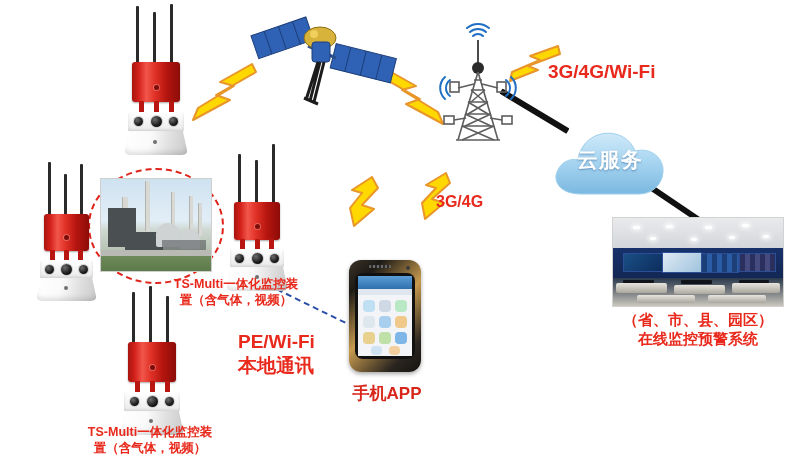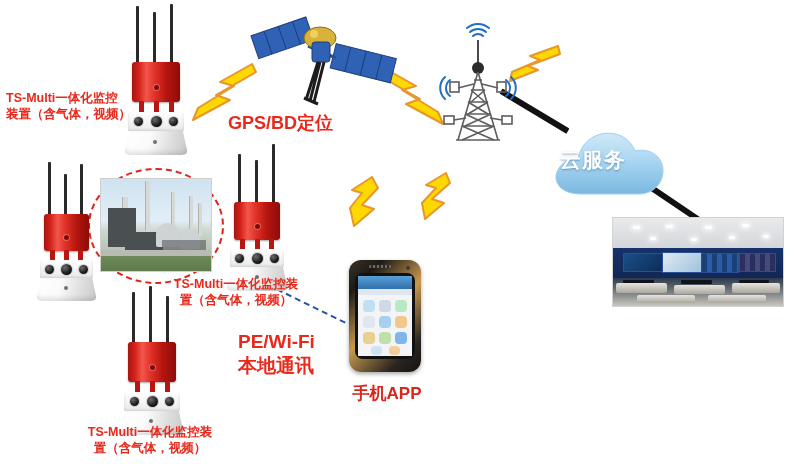--- a/index.html
+++ b/index.html
@@ -170,21 +170,21 @@
     <defs>
       <linearGradient id="cg" x1="0" y1="0" x2="0" y2="1">
         <stop offset="0%" stop-color="#cfe9f8"></stop>
         <stop offset="45%" stop-color="#a9d6f1"></stop>
         <stop offset="100%" stop-color="#7bb8e0"></stop>
       </linearGradient>
     </defs>
     <path d="M36 76 C14 76 6 62 14 50 C18 43 27 40 33 42 C35 24 52 12 70 16
              C80 18 87 25 90 33 C106 29 119 40 118 54 C117 68 106 76 94 76 Z" fill="url(#cg)" stroke="#9ed0ee" stroke-width="1"></path>
   </svg>
-  <div class="cloud-txt" style="left:560px;top:146px;width:100px;text-align:left;font-size:21px;">云服务</div>
+  <div class="cloud-txt" style="left:560px;top:146px;width:100px;text-align:center;font-size:21px;">云服务</div>
 
   <div class="dashcircle" style="left:88px;top:168px;width:132px;height:112px;"></div>
   <div class="photo" style="left:100px;top:178px;width:110px;height:92px;border:1px solid #cfcfcf;">
     <div class="refinery">
       <div class="rf-stack" style="left:40%;top:2%;width:5px;height:55%;"></div>
       <div class="rf-stack" style="left:64%;top:14%;width:4px;height:46%;"></div>
       <div class="rf-stack" style="left:80%;top:18%;width:4px;height:44%;"></div>
       <div class="rf-stack" style="left:88%;top:26%;width:4px;height:36%;"></div>
       <div class="rf-stack" style="left:19%;top:20%;width:6px;height:40%;"></div>
       <div class="rf-dark" style="left:6%;top:32%;width:26%;height:42%;"></div>
@@ -315,34 +315,35 @@
     <div class="dev-neck" style="left:61px;top:95px;width:5px;height:13px;"></div>
     <div class="dev-collar" style="left:20px;top:106px;width:56px;height:20px;"></div>
     <div class="dev-lens" style="left:26px;top:111px;width:9px;height:9px;"></div>
     <div class="dev-lens" style="left:43px;top:110px;width:11px;height:11px;"></div>
     <div class="dev-lens" style="left:61px;top:111px;width:9px;height:9px;"></div>
     <div class="dev-cone" style="left:16px;top:125px;width:64px;height:24px;
          clip-path:polygon(8% 0,92% 0,100% 100%,0% 100%);border-radius:0 0 6px 6px;"></div>
     <div class="dev-dot" style="left:45px;top:133px;"></div>
   </div>
 
-  <div class="lbl left" style="left:6px;top:90px;width:140px;font-size:12.5px;">TS-Multi一体化监控
-装置（含气体，视频）</div>
 
 
   <div class="lbl" style="left:160px;top:276px;width:152px;font-size:12.5px;">TS-Multi一体化监控装
 置（含气体，视频）</div>
 
   <div class="lbl" style="left:74px;top:424px;width:152px;font-size:12.5px;">TS-Multi一体化监控装
 置（含气体，视频）</div>
 
-  <div class="lbl" style="left:228px;top:112px;width:130px;font-size:18px;text-align:left;">GPS/BD定位</div>
-
-
-
+
+
+  <div class="lbl" style="left:436px;top:192px;width:80px;font-size:16px;text-align:left;">3G/4G</div>
+
+  <div class="lbl" style="left:548px;top:60px;width:140px;font-size:19px;text-align:left;">3G/4G/Wi-Fi</div>
 
   <div class="lbl" style="left:335px;top:383px;width:104px;font-size:17px;color:#d8261a;">手机APP</div>
 
   <div class="lbl" style="left:238px;top:330px;width:120px;font-size:19px;text-align:left;">PE/Wi-Fi
 本地通讯</div>
 
+  <div class="lbl" style="left:600px;top:310px;width:196px;font-size:15px;">（省、市、县、园区）
+在线监控预警系统</div>
 
 </div>
 
 </body></html>

